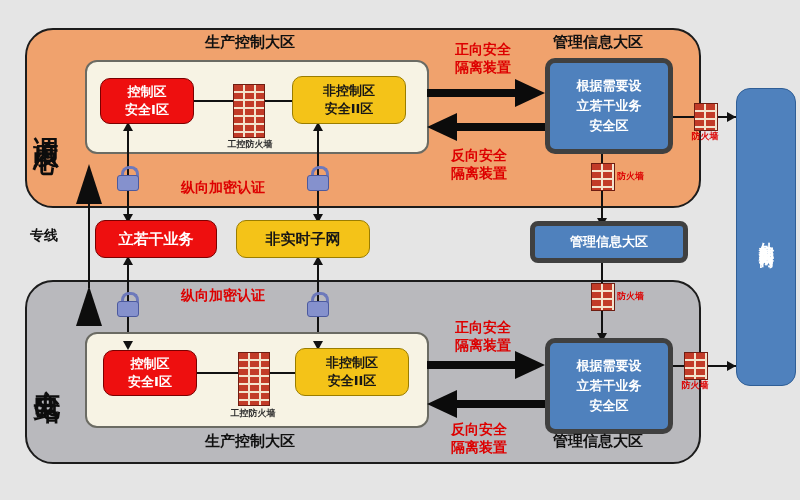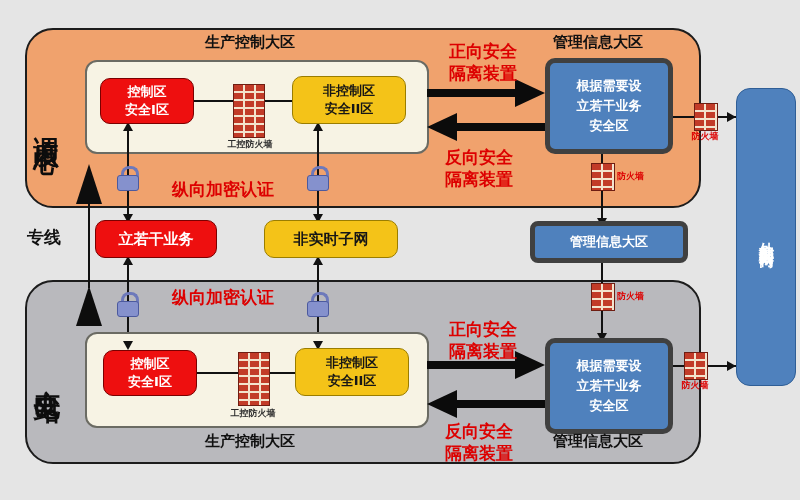--- a/index.html
+++ b/index.html
@@ -13,21 +13,21 @@
   .inner-box { position:absolute; background:var(--cream,#f7f3e4); border:2px solid #6b6b63; border-radius:12px; z-index:2; }
   .box { position:absolute; display:flex; align-items:center; justify-content:center;
          text-align:center; font-weight:bold; white-space:pre-line; border-radius:10px; z-index:4; line-height:1.35; }
   .rbox { background:var(--control-red,#ee0f0f); color:#fff; border:1px solid #7a0000; }
   .ybox { background:var(--noncontrol-yellow,#f4c318); color:#161616; border:1px solid #9a7d00; }
   .bbox { background:var(--business-blue,#4f81bd); color:#fff; border:5px solid #404040; }
   .zone-label { position:absolute; font-weight:bold; font-size:15px; color:#111; text-align:center; z-index:5; }
   .vtext { writing-mode:vertical-rl; text-orientation:upright; }
   .big-vlabel { position:absolute; display:flex; align-items:center; justify-content:center;
                 font-weight:bold; color:#0d0d0d; z-index:5; letter-spacing:4px; }
-  .red-small { position:absolute; color:var(--label-red,#dd0000); font-weight:bold; font-size:17px;
+  .red-small { position:absolute; color:var(--label-red,#dd0000); font-weight:bold; font-size:14px;
                text-align:center; white-space:pre-line; line-height:1.3; z-index:6; }
   .tiny-dark { position:absolute; color:#2c2c2c; font-weight:bold; font-size:9px; text-align:center; z-index:6; }
   .hline { position:absolute; background:#111; height:2px; z-index:2; }
   .vline { position:absolute; background:#111; width:2px; z-index:2; }
   .arr { position:absolute; width:0; height:0; border:solid transparent; z-index:3; }
   .arr-up    { border-width:0 5px 9px 5px;  border-bottom-color:#111; }
   .arr-down  { border-width:9px 5px 0 5px;  border-top-color:#111; }
   .arr-left  { border-width:5px 9px 5px 0;  border-right-color:#111; }
   .arr-right { border-width:5px 0 5px 9px;  border-left-color:#111; }
   .big-tri-up { position:absolute; width:0; height:0; border-style:solid;
@@ -101,21 +101,21 @@
   <div class="arr arr-up" style="left:123px;top:122px;"></div>
   <div class="arr arr-down" style="left:123px;top:214px;"></div>
   <div class="lock" style="left:117px;top:166px;"></div>
   <div class="vline" style="left:317px;top:129px;height:87px;"></div>
   <div class="arr arr-up" style="left:313px;top:122px;"></div>
   <div class="arr arr-down" style="left:313px;top:214px;"></div>
   <div class="lock" style="left:307px;top:166px;"></div>
   <div class="red-small" style="left:168px;top:178px;width:110px;">纵向加密认证</div>
 
   <div class="net-box box rbox" style="left:95px;top:220px;width:120px;height:36px;font-size:15px;">立若干业务</div>
-  <div class="net-box box ybox" style="left:264px;top:220px;width:132px;height:36px;font-size:15px;">非实时子网</div>
+  <div class="net-box box ybox" style="left:236px;top:220px;width:132px;height:36px;font-size:15px;">非实时子网</div>
   <div class="net-box box bbox" style="left:530px;top:221px;width:148px;height:32px;font-size:13px;border-radius:8px;">管理信息大区</div>
 
   <div class="red-small" style="left:24px;top:226px;width:40px;color:#111;">专线</div>
   <div class="vline" style="left:88px;top:202px;height:86px;"></div>
   <div class="big-tri-up" style="left:76px;top:164px;"></div>
   <div class="big-tri-up" style="left:76px;top:286px;"></div>
 
   <div class="vline" style="left:601px;top:148px;height:73px;"></div>
   <div class="arr arr-up" style="left:597px;top:142px;"></div>
   <div class="arr arr-down" style="left:597px;top:218px;"></div>

